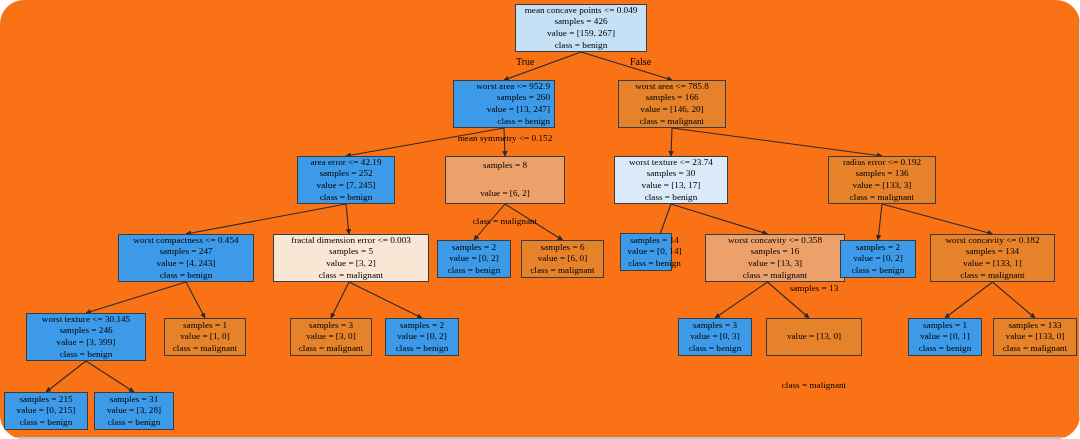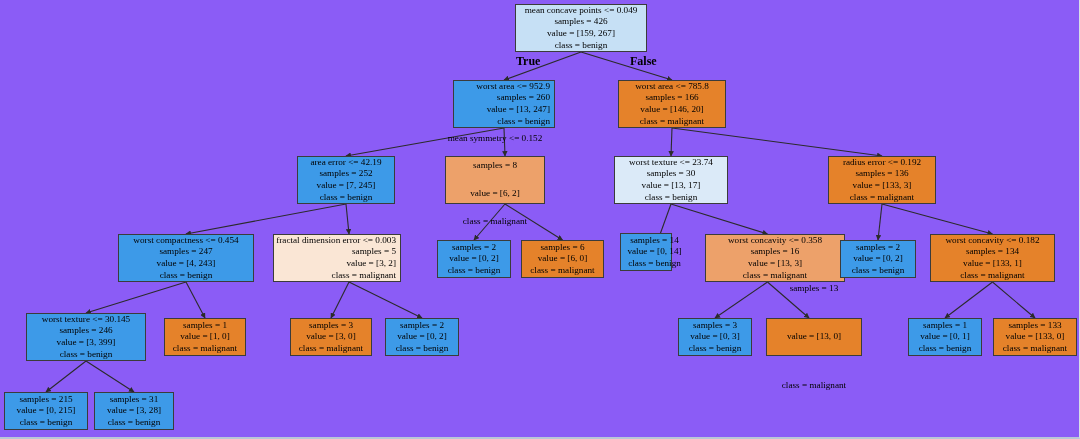--- a/index.html
+++ b/index.html
@@ -4,23 +4,24 @@
 <style>
   html, body {
     margin: 0;
     padding: 0;
     background: #ffffff;
   }
   #canvas {
     position: relative;
     width: 1080px;
     height: 439px;
-    background: #8b5cf6;
+    background: #f97316;
     overflow: hidden;
     font-family: "Liberation Serif", serif;
+    border-radius: 24px;
   }
   #frame {
     position: absolute;
     left: 0;
     top: 0;
     width: 1080px;
     height: 439px;
     box-sizing: border-box;
     border-bottom: 2px solid #b9c6d6;
     border-right: 1px solid #d7dee7;
@@ -44,25 +45,24 @@
     padding: 2px 4px 2px 4px;
     white-space: nowrap;
     display: flex;
     flex-direction: column;
     justify-content: center;
     align-items: center;
   }
   .node .ln { display: block; }
   .edge-label {
     position: absolute;
-    font-size: 12px;
+    font-size: 10px;
     line-height: 11px;
     color: #000;
     white-space: nowrap;
-    font-weight: bold;
   }
 </style>
 </head>
 <body>
 
 <div id="canvas">
   <svg id="edges" viewBox="0 0 1080 439">
     <defs>
       <marker id="arrow" viewBox="0 0 10 10" refX="9" refY="5" markerWidth="5" markerHeight="5" orient="auto-start-reverse">
         <path d="M 0 0 L 10 5 L 0 10 z" fill="#2b2b2b"></path>
@@ -113,21 +113,21 @@
         <span class="ln">samples = 166</span>
         <span class="ln">value = [146, 20]</span>
         <span class="ln">class = malignant</span>
       </div>
       <div class="node" style="left: 297px; top: 156px; width: 98px; height: 48px; background: rgb(61, 154, 232); border-color: rgb(59, 59, 59);">
         <span class="ln">area error &lt;= 42.19</span>
         <span class="ln">samples = 252</span>
         <span class="ln">value = [7, 245]</span>
         <span class="ln">class = benign</span>
       </div>
-      <div class="node" style="left: 445px; top: 156px; width: 100px; height: 48px; background: rgb(237, 161, 106); border-color: rgb(59, 59, 59); gap: 16px;">
+      <div class="node" style="left: 445px; top: 156px; width: 120px; height: 48px; background: rgb(237, 161, 106); border-color: rgb(59, 59, 59); gap: 16px;">
         <span class="ln">mean symmetry &lt;= 0.152</span>
         <span class="ln">samples = 8</span>
         <span class="ln">value = [6, 2]</span>
         <span class="ln">class = malignant</span>
       </div>
       <div class="node" style="left: 614px; top: 156px; width: 114px; height: 48px; background: rgb(219, 234, 248); border-color: rgb(59, 59, 59);">
         <span class="ln">worst texture &lt;= 23.74</span>
         <span class="ln">samples = 30</span>
         <span class="ln">value = [13, 17]</span>
         <span class="ln">class = benign</span>
@@ -137,21 +137,21 @@
         <span class="ln">samples = 136</span>
         <span class="ln">value = [133, 3]</span>
         <span class="ln">class = malignant</span>
       </div>
       <div class="node" style="left: 118px; top: 234px; width: 136px; height: 48px; background: rgb(61, 154, 232); border-color: rgb(59, 59, 59);">
         <span class="ln">worst compactness &lt;= 0.454</span>
         <span class="ln">samples = 247</span>
         <span class="ln">value = [4, 243]</span>
         <span class="ln">class = benign</span>
       </div>
-      <div class="node" style="left: 273px; top: 234px; width: 128px; height: 48px; background: rgb(250, 230, 213); border-color: rgb(59, 59, 59); align-items: flex-end;">
+      <div class="node" style="left: 273px; top: 234px; width: 156px; height: 48px; background: rgb(250, 230, 213); border-color: rgb(59, 59, 59);">
         <span class="ln">fractal dimension error &lt;= 0.003</span>
         <span class="ln">samples = 5</span>
         <span class="ln">value = [3, 2]</span>
         <span class="ln">class = malignant</span>
       </div>
       <div class="node" style="left: 437px; top: 240px; width: 74px; height: 38px; background: rgb(61, 154, 232); border-color: rgb(59, 59, 59);">
         <span class="ln">samples = 2</span>
         <span class="ln">value = [0, 2]</span>
         <span class="ln">class = benign</span>
       </div>

